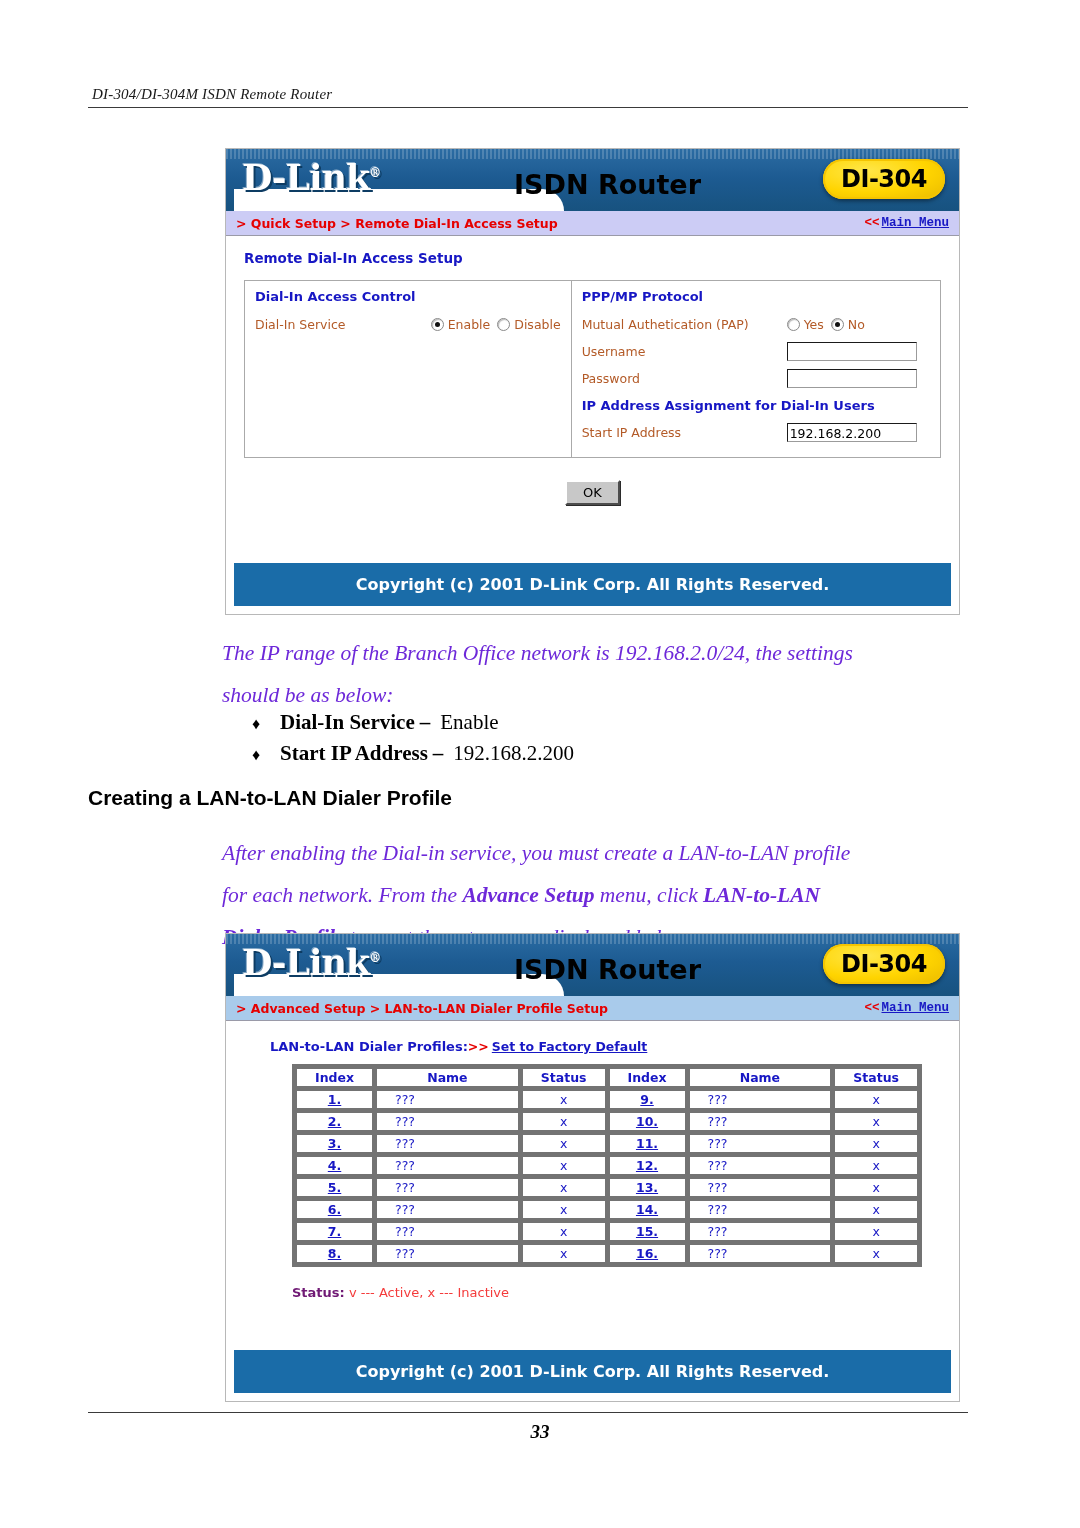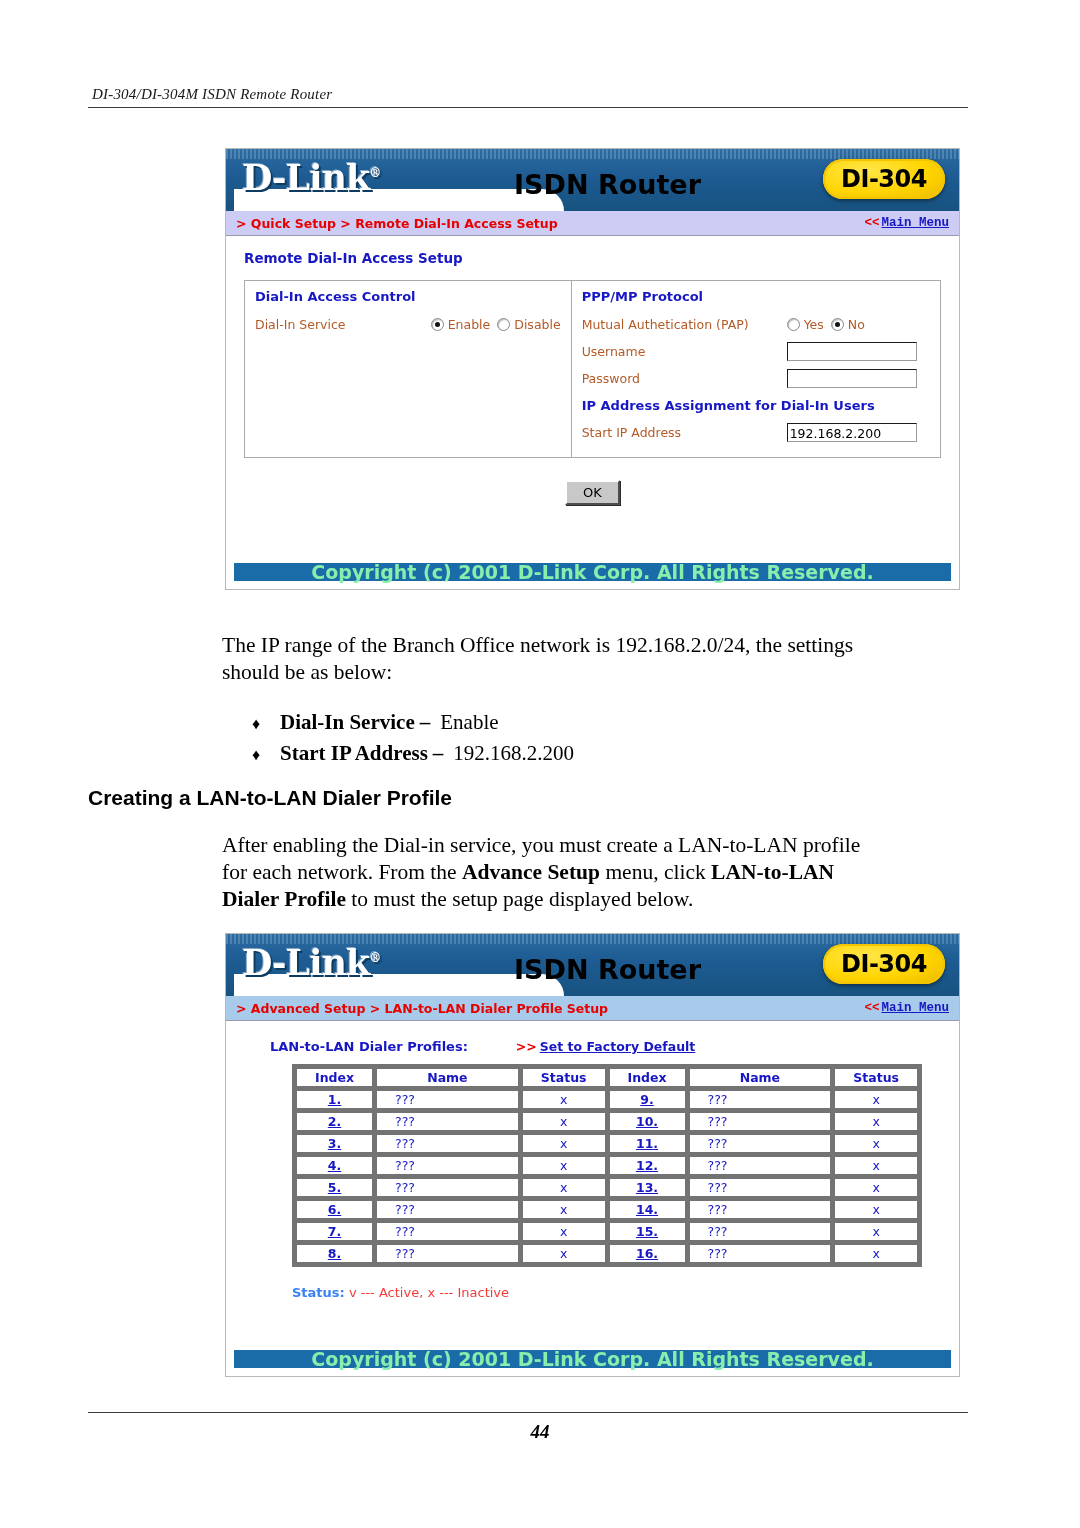--- a/index.html
+++ b/index.html
@@ -325,26 +325,26 @@
     font-size: 13px;
     color: #000000;
     display: flex;
     align-items: center;
     justify-content: center;
     box-shadow: 1px 1px 0 #2b2b2b;
     box-sizing: border-box;
   }
 
   .copyright-bar {
-    height: 18px;
+    height: 43px;
     background: #1a6ca8;
-    color: #86efac;
-    font-family: "DejaVu Sans", sans-serif;
-    font-weight: bold;
-    font-size: 19px;
+    color: #ffffff;
+    font-family: "DejaVu Sans", sans-serif;
+    font-weight: bold;
+    font-size: 16px;
     display: flex;
     align-items: center;
     justify-content: center;
     margin: 0 8px 8px 8px;
   }
   .shot-spacer { height: 34px; }
 
   
   .profiles-head {
     display: flex;
@@ -357,21 +357,20 @@
     font-weight: bold;
     font-size: 13px;
     color: #1717c4;
   }
   .factory-link {
     font-family: "DejaVu Sans", sans-serif;
     font-weight: bold;
     font-size: 12.5px;
     color: #e60000;
     white-space: nowrap;
-    margin-left: 48px;
   }
   .factory-link-text {
     color: #1717c4;
     text-decoration: underline;
     padding-left: 3px;
   }
 
   .profile-table {
     margin: 0 30px 0 48px;
     border-collapse: collapse;
@@ -399,29 +398,30 @@
     font-weight: bold;
     text-decoration: underline;
     color: #1717c4;
   }
   .status-legend {
     padding: 18px 0 6px 48px;
     font-family: "DejaVu Sans", sans-serif;
     font-size: 13px;
     color: #f43b3b;
   }
-  .status-legend b { color: #3b82f6; }
+  .status-legend b { color: #701a75; }
 
   
   .body-para {
     position: absolute;
     font-family: "Liberation Serif", serif;
     font-size: 21.5px;
-    line-height: 27px;
-    color: #000000;
+    line-height: 42px;
+    color: #6d28d9;
+    font-style: italic;
   }
   #para-ip-range {
     left: 222px;
     top: 632px;
     width: 660px;
   }
   .bullet-list {
     position: absolute;
     left: 252px;
     top: 708px;
@@ -687,13 +687,13 @@
       <span>v --- Active, x --- Inactive</span>
     </div>
   </div>
 
   <div class="shot-spacer"></div>
 
   <div class="copyright-bar">Copyright (c) 2001 D-Link Corp. All Rights Reserved.</div>
 </div>
 
 <div class="page-footer-rule"></div>
-<div class="page-number">44</div>
+<div class="page-number">33</div>
 
 </body></html>

